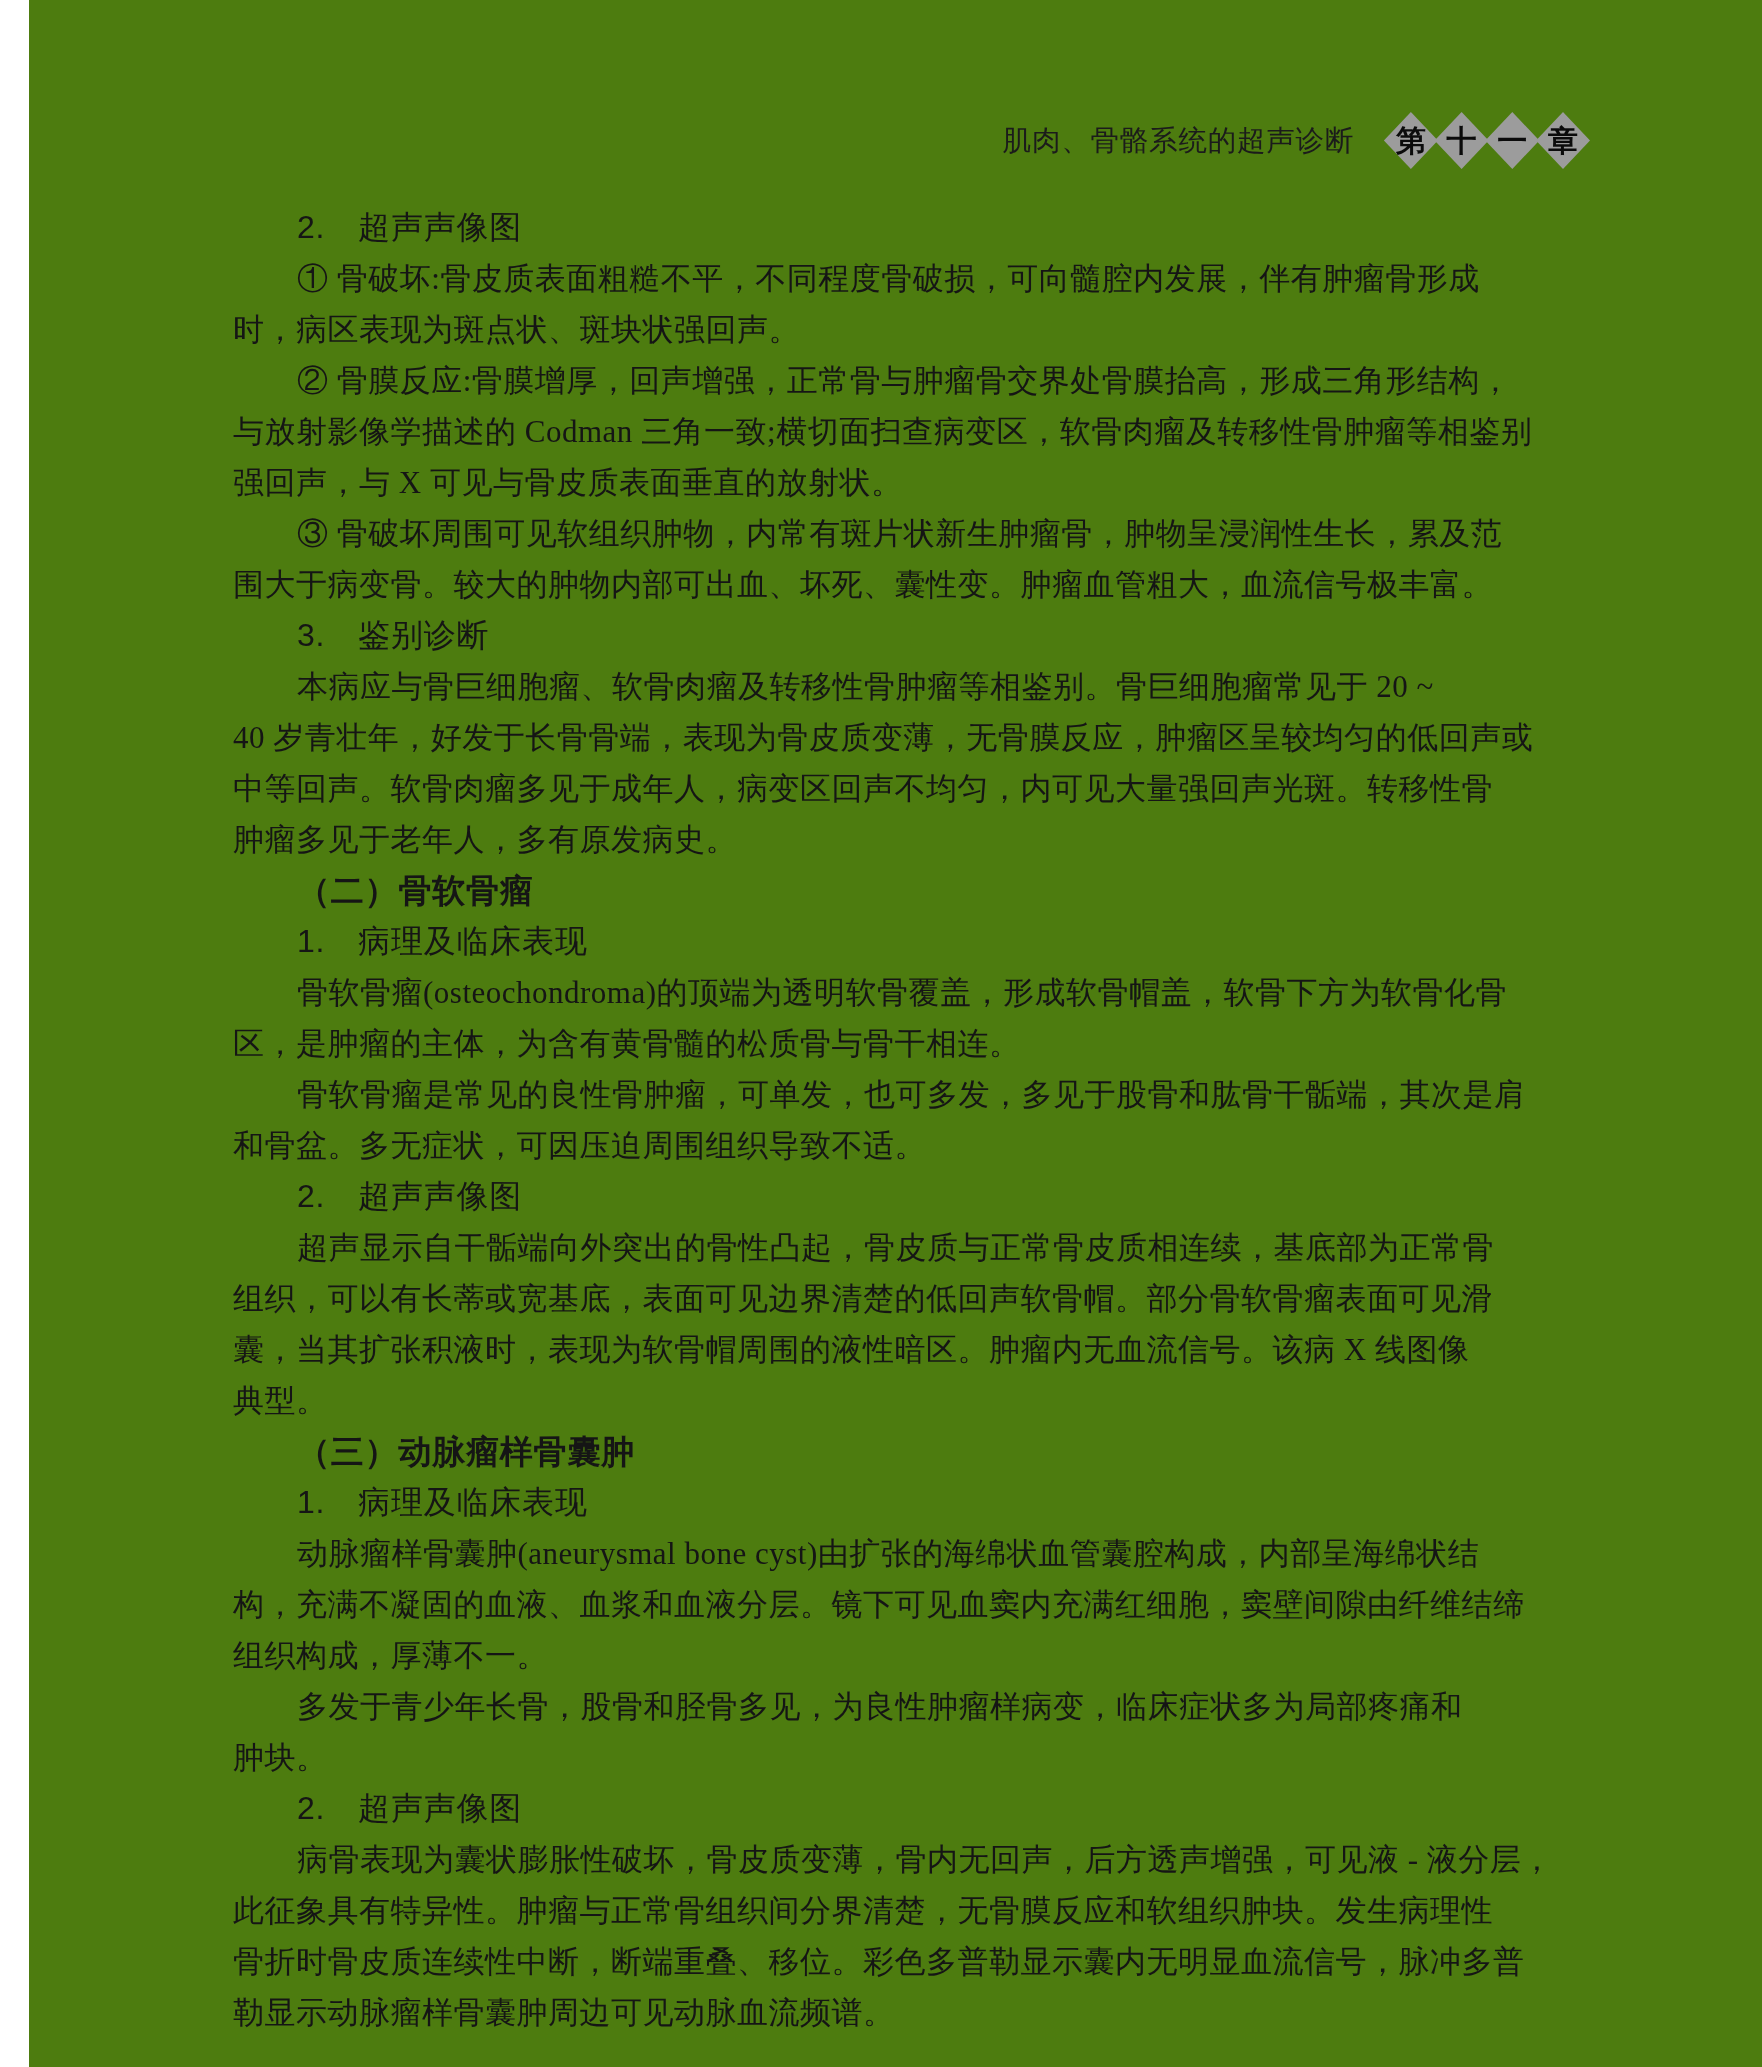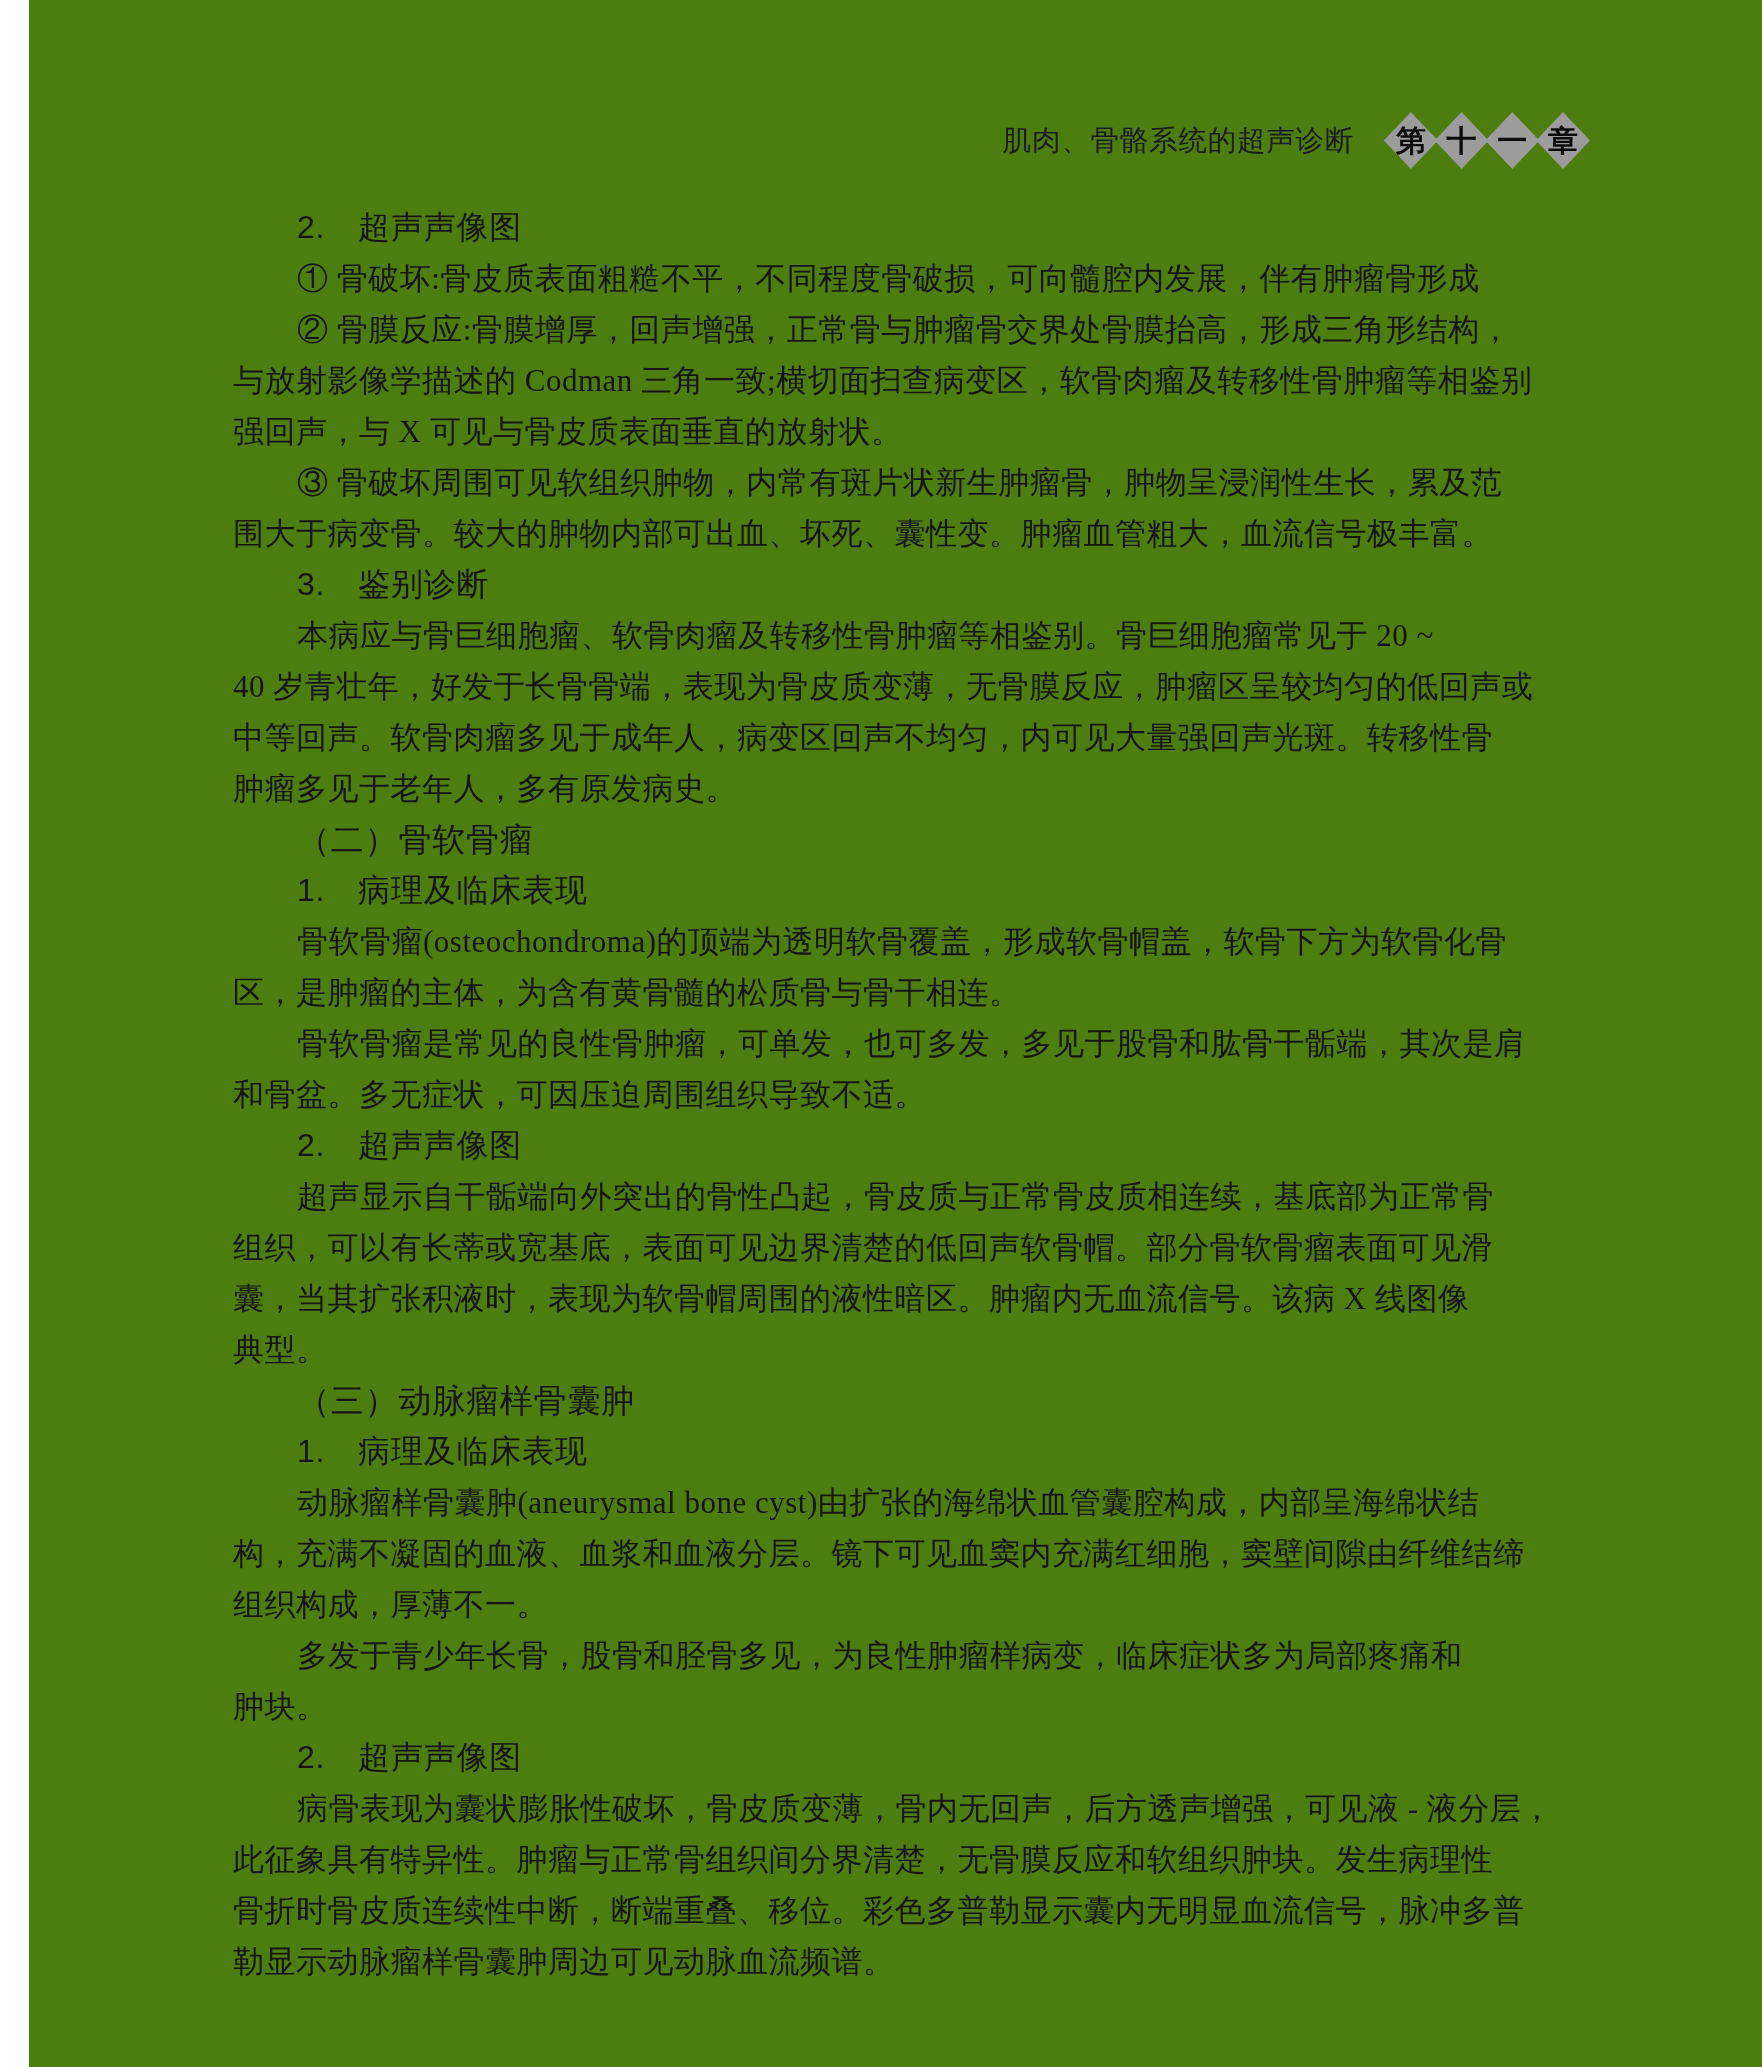--- a/index.html
+++ b/index.html
@@ -59,21 +59,21 @@
     color:#151515;
   }
   .line.indent { padding-left:64px; }
   .h-num {
     font-family:"Liberation Sans","DejaVu Sans",sans-serif;
     font-size:32px;
     letter-spacing:0.8px;
   }
   .h-sec {
     font-family:"Liberation Sans","DejaVu Sans",sans-serif;
-    font-weight:normal;
+    font-weight:bold;
     font-size:33px;
     letter-spacing:0.8px;
   }
 </style>
 </head>
 <body>
 
 <div class="page">
 
   <header class="page-header">
@@ -90,20 +90,21 @@
       </div>
       <div class="diamond" style="background: rgb(156, 156, 156);">
         <span>章</span>
       </div>
     </div>
   </header>
 
   <main class="page-body">
     <div class="line h-num indent">2.　超声声像图</div>
     <div class="line indent">① 骨破坏:骨皮质表面粗糙不平，不同程度骨破损，可向髓腔内发展，伴有肿瘤骨形成</div>
+    <div class="line">时，病区表现为斑点状、斑块状强回声。</div>
     <div class="line indent">② 骨膜反应:骨膜增厚，回声增强，正常骨与肿瘤骨交界处骨膜抬高，形成三角形结构，</div>
     <div class="line">与放射影像学描述的 Codman 三角一致;横切面扫查病变区，软骨肉瘤及转移性骨肿瘤等相鉴别</div>
     <div class="line">强回声，与 X 可见与骨皮质表面垂直的放射状。</div>
     <div class="line indent">③ 骨破坏周围可见软组织肿物，内常有斑片状新生肿瘤骨，肿物呈浸润性生长，累及范</div>
     <div class="line">围大于病变骨。较大的肿物内部可出血、坏死、囊性变。肿瘤血管粗大，血流信号极丰富。</div>
     <div class="line h-num indent">3.　鉴别诊断</div>
     <div class="line indent">本病应与骨巨细胞瘤、软骨肉瘤及转移性骨肿瘤等相鉴别。骨巨细胞瘤常见于 20 ~</div>
     <div class="line">40 岁青壮年，好发于长骨骨端，表现为骨皮质变薄，无骨膜反应，肿瘤区呈较均匀的低回声或</div>
     <div class="line">中等回声。软骨肉瘤多见于成年人，病变区回声不均匀，内可见大量强回声光斑。转移性骨</div>
     <div class="line">肿瘤多见于老年人，多有原发病史。</div>

